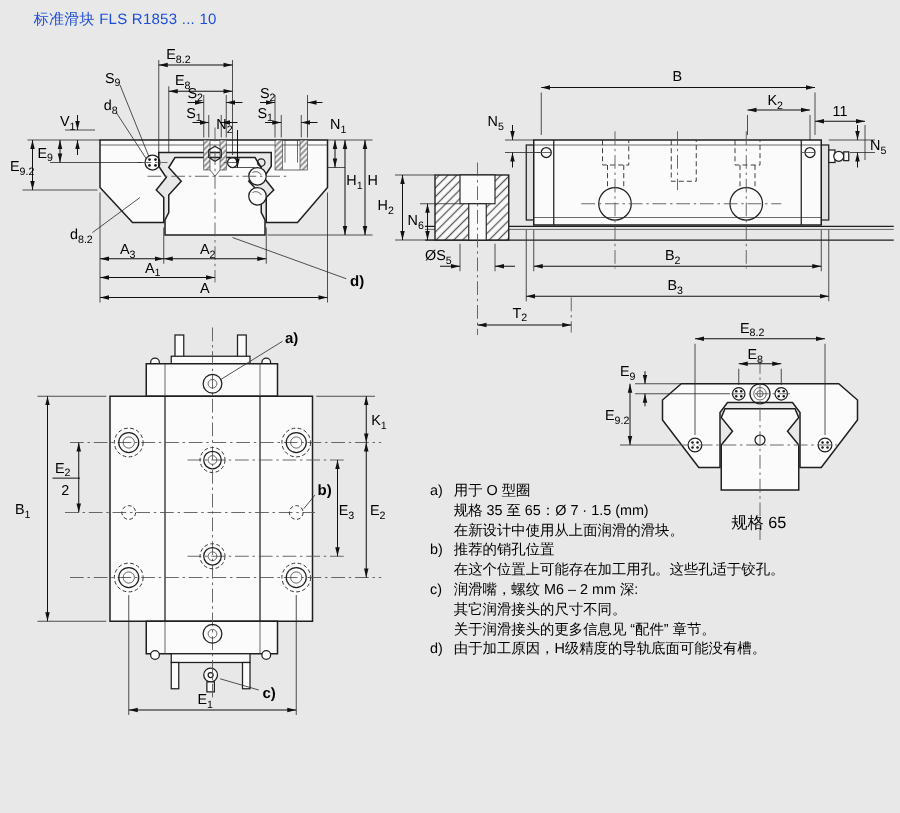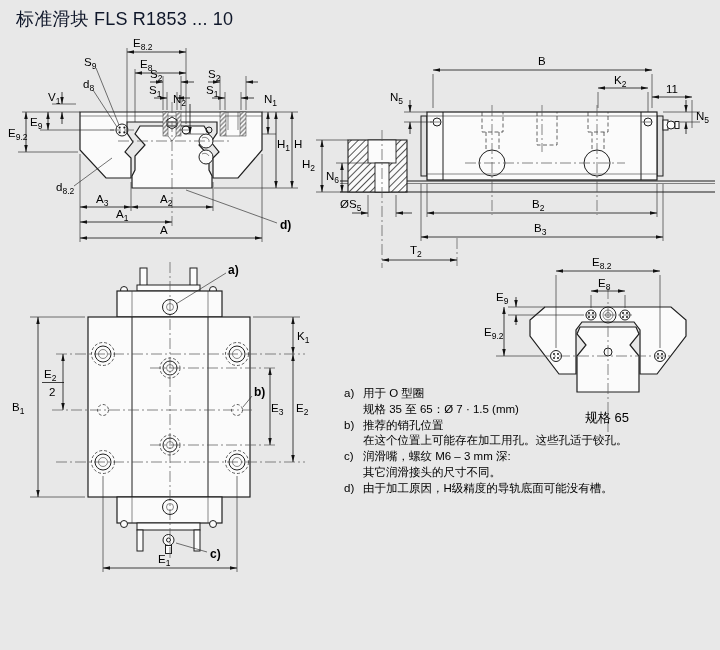--- a/index.html
+++ b/index.html
@@ -1,18 +1,18 @@
 <!DOCTYPE html>
 <html><head>
 <meta charset="utf-8">
 <style>
   html,body{margin:0;padding:0}
   body{width:720px;height:650px;position:relative;background:#e8e8e8;overflow:hidden;
        font-family:"Liberation Sans",sans-serif}
-  .page-title{position:absolute;left:16px;top:7px;font-size:18px;color:#0f172a;letter-spacing:.2px}
+  .page-title{position:absolute;left:27px;top:7px;font-size:12px;color:#1d4ed8;letter-spacing:.2px}
   svg{position:absolute;left:0;top:0}
   svg text{font-family:"Liberation Sans",sans-serif;font-size:11.5px;fill:#000}
   svg text.b{font-weight:bold;font-size:12px}
   svg text.cap{font-size:13px}
   .o{fill:#fbfbfb;stroke:#1f1f1f;stroke-width:1.2;stroke-linejoin:miter}
   .o2{fill:#fbfbfb;stroke:#1f1f1f;stroke-width:1}
   .gr{fill:#e0e0e0;stroke:#1f1f1f;stroke-width:1}
   .s1{fill:none;stroke:#1f1f1f;stroke-width:1}
   .thin{fill:none;stroke:#3a3a3a;stroke-width:.6}
   .ext{fill:none;stroke:#2a2a2a;stroke-width:.65}
@@ -497,34 +497,36 @@
     <text class="cap" x="585" y="422"><tspan>规格 65</tspan></text>
   </g>
 </svg>
 
 <div class="notes">
     <div class="note">
       <div class="ntag">a)</div>
       <div class="nbody">
         <div class="nline"><span>用于 O 型圈</span></div>
         <div class="nline"><span>规格 35 至 65：Ø 7 · 1.5 (mm)</span></div>
+        <div class="nline"><span>在新设计中使用从上面润滑的滑块。</span></div>
       </div>
     </div>
     <div class="note">
       <div class="ntag">b)</div>
       <div class="nbody">
         <div class="nline"><span>推荐的销孔位置</span></div>
         <div class="nline"><span>在这个位置上可能存在加工用孔。这些孔适于铰孔。</span></div>
       </div>
     </div>
     <div class="note">
       <div class="ntag">c)</div>
       <div class="nbody">
-        <div class="nline"><span>润滑嘴，螺纹 M6 – 3 mm 深:</span></div>
+        <div class="nline"><span>润滑嘴，螺纹 M6 – 2 mm 深:</span></div>
         <div class="nline"><span>其它润滑接头的尺寸不同。</span></div>
+        <div class="nline"><span>关于润滑接头的更多信息见 “配件” 章节。</span></div>
       </div>
     </div>
     <div class="note">
       <div class="ntag">d)</div>
       <div class="nbody">
         <div class="nline"><span>由于加工原因，H级精度的导轨底面可能没有槽。</span></div>
       </div>
     </div>
   </div>
 

